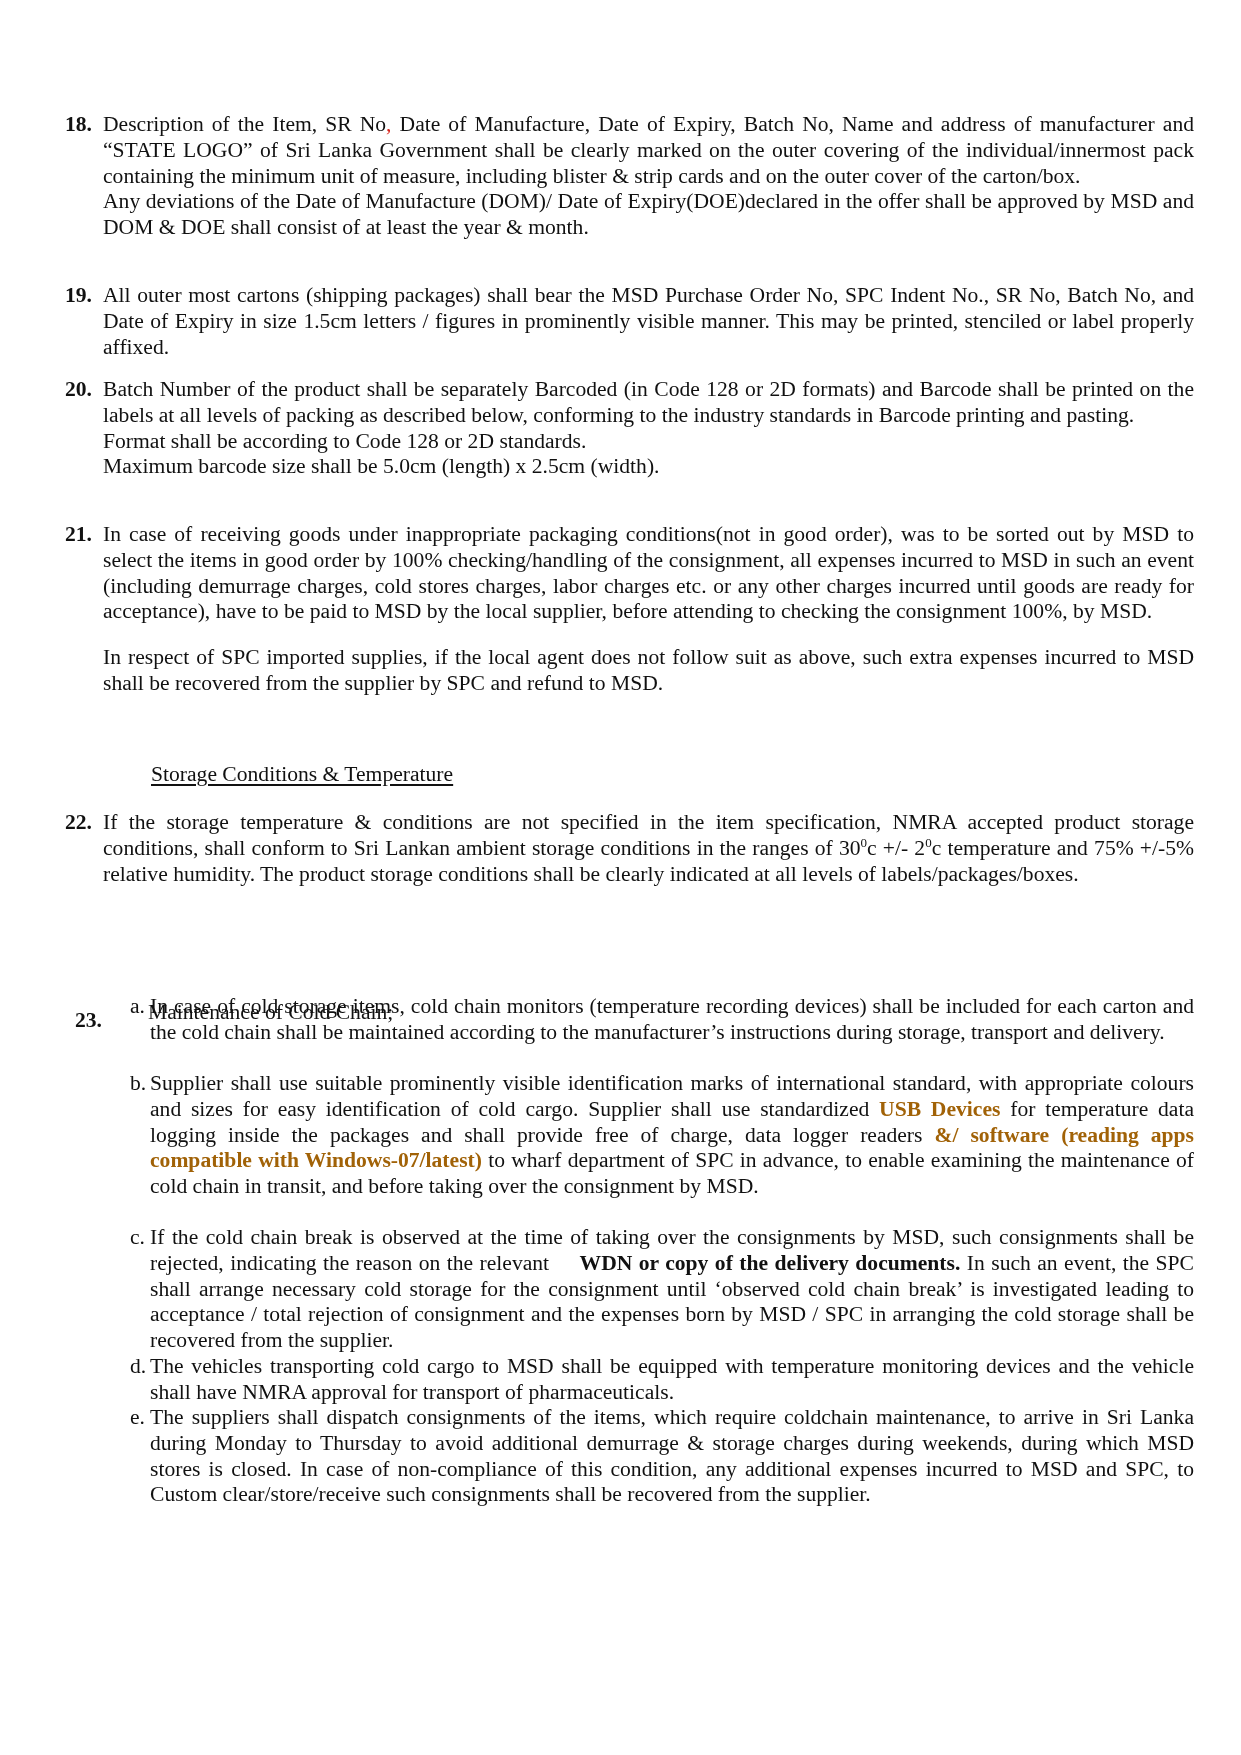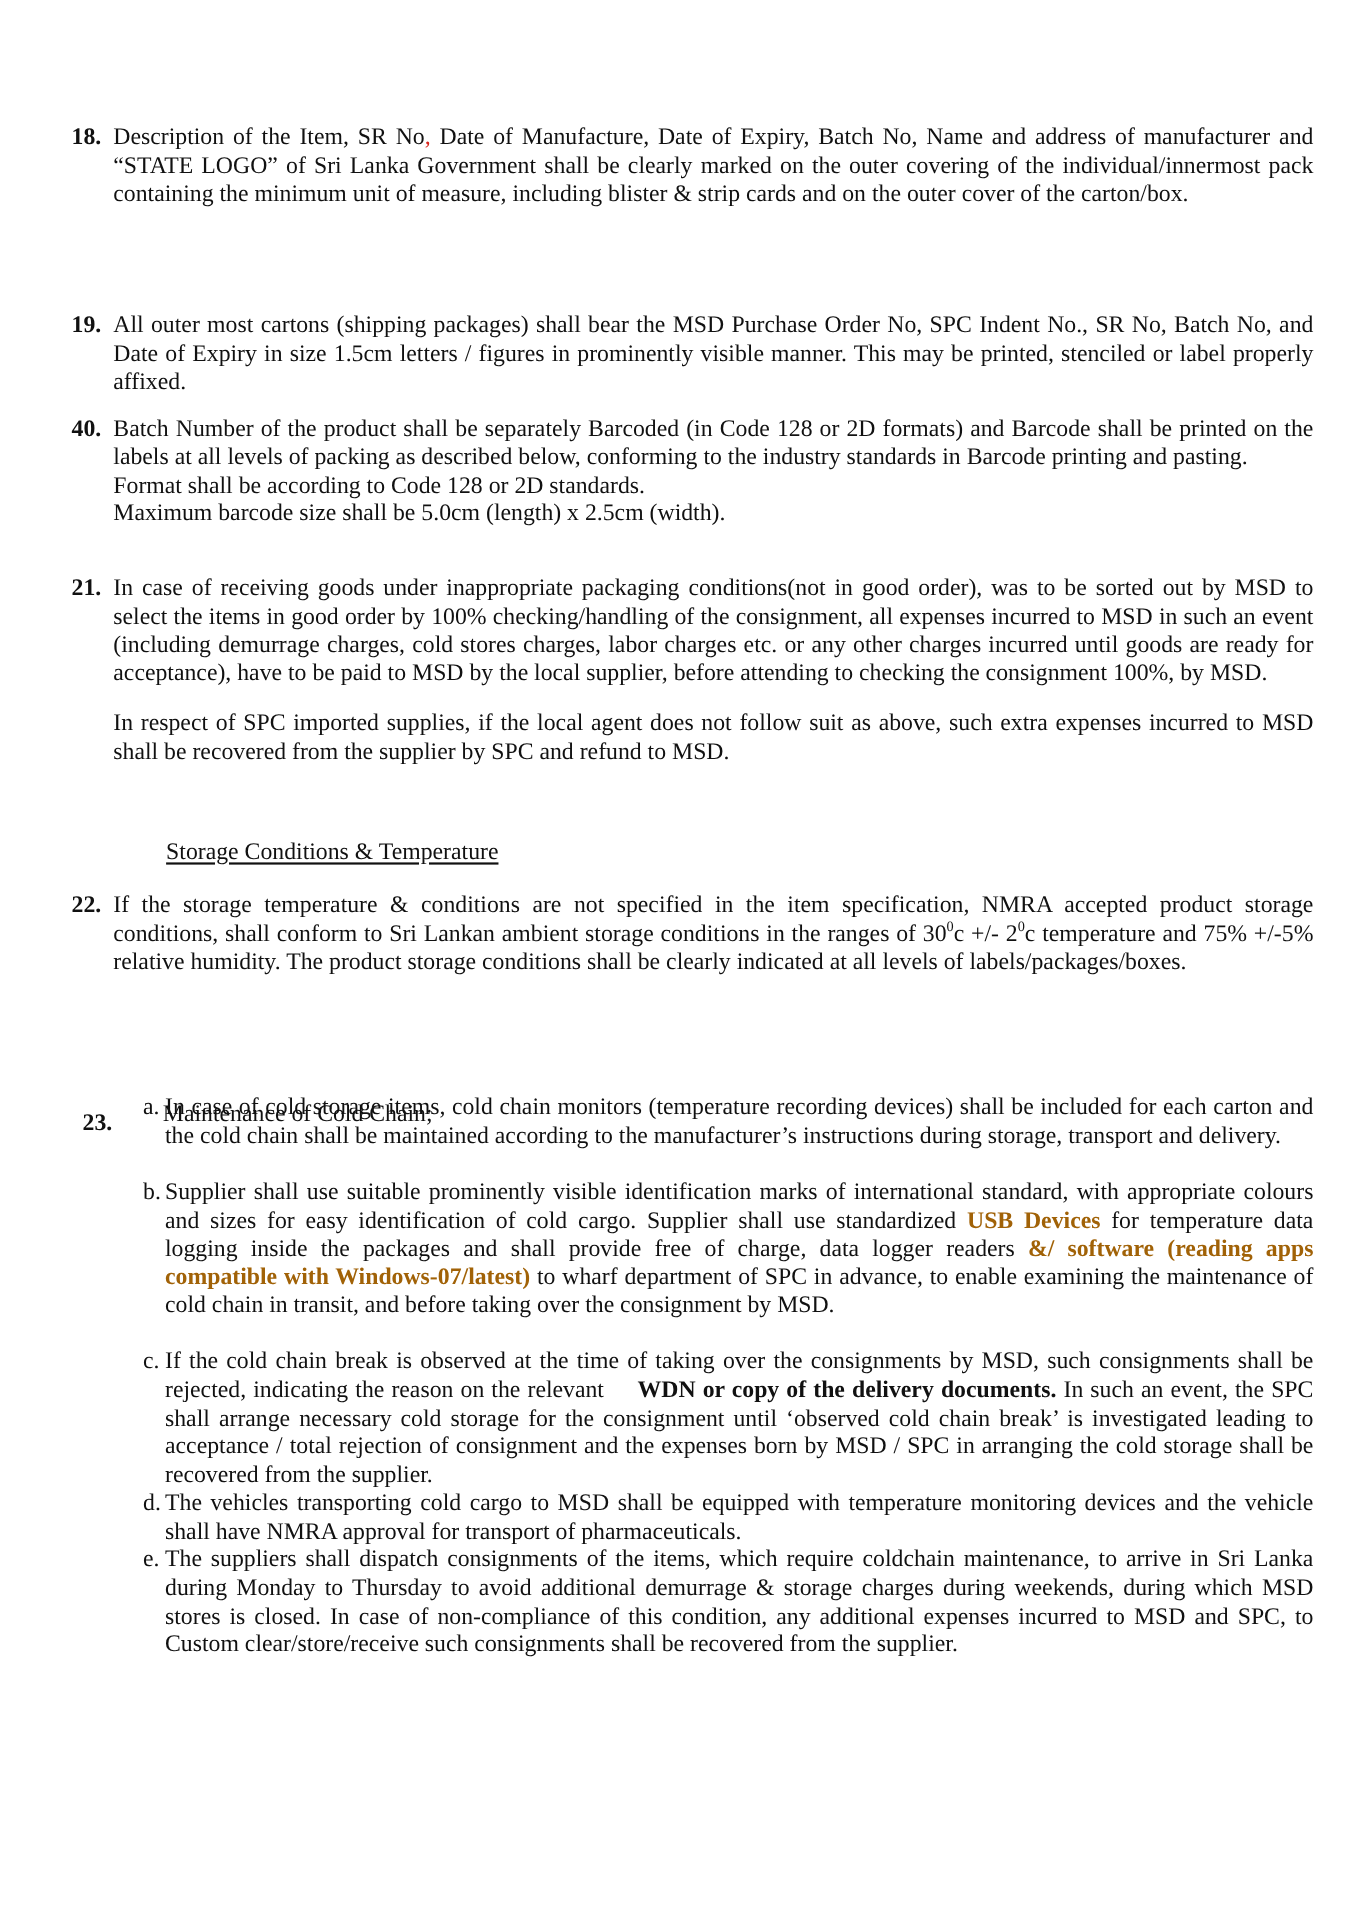--- a/index.html
+++ b/index.html
@@ -59,28 +59,29 @@
   sup { font-size: 13px; line-height: 0; vertical-align: super; }
 </style>
 </head>
 <body>
 
 <div class="page">
 
   <span class="num" style="left:52px; top:112px;">18.</span>
   <div class="item" style="top:112px;">
     <p class="para last-line-left"><span>Description of the Item, SR No</span><span class="red">,</span><span> Date of Manufacture, Date of Expiry, Batch No, Name and address of manufacturer and “STATE LOGO” of Sri Lanka Government shall be clearly marked on the outer covering of the individual/innermost pack containing the minimum unit of measure, including blister &amp; strip cards and on the outer cover of the carton/box.</span></p>
+    <p class="para last-line-left">Any deviations of the Date of Manufacture (DOM)/ Date of Expiry(DOE)declared in the offer shall be approved by MSD and DOM &amp; DOE shall consist of at least the year &amp; month.</p>
   </div>
 
   <span class="num" style="left:52px; top:283px;">19.</span>
   <div class="item" style="top:283px;">
     <p class="para last-line-left">All outer most cartons (shipping packages) shall bear the MSD Purchase Order No, SPC Indent No., SR No, Batch No, and Date of Expiry in size 1.5cm letters / figures in prominently visible manner. This may be printed, stenciled or label properly affixed.</p>
   </div>
 
-  <span class="num" style="left:52px; top:377px;">40.</span>
+  <span class="num" style="left:52px; top:377px;">20.</span>
   <div class="item" style="top:377px;">
     <p class="para last-line-left">Batch Number of the product shall be separately Barcoded (in Code 128 or 2D formats) and Barcode shall be printed on the labels at all levels of packing as described below, conforming to the industry standards in Barcode printing and pasting.</p>
     <p class="para">Format shall be according to Code 128 or 2D standards.</p>
     <p class="para">Maximum barcode size shall be 5.0cm (length) x 2.5cm (width).</p>
   </div>
 
   <span class="num" style="left:52px; top:522px;">21.</span>
   <div class="item" style="top:522px;">
     <p class="para last-line-left">In case of receiving goods under inappropriate packaging conditions(not in good order), was to be sorted out by MSD to select the items in good order by 100% checking/handling of the consignment, all expenses incurred to MSD in such an event (including demurrage charges, cold stores charges, labor charges etc. or any other charges incurred until goods are ready for acceptance), have to be paid to MSD by the local supplier, before attending to checking the consignment 100%, by MSD.</p>
     <p class="para last-line-left" style="margin-top:20px;">In respect of SPC imported supplies, if the local agent does not follow suit as above, such extra expenses incurred to MSD shall be recovered from the supplier by SPC and refund to MSD.</p>

